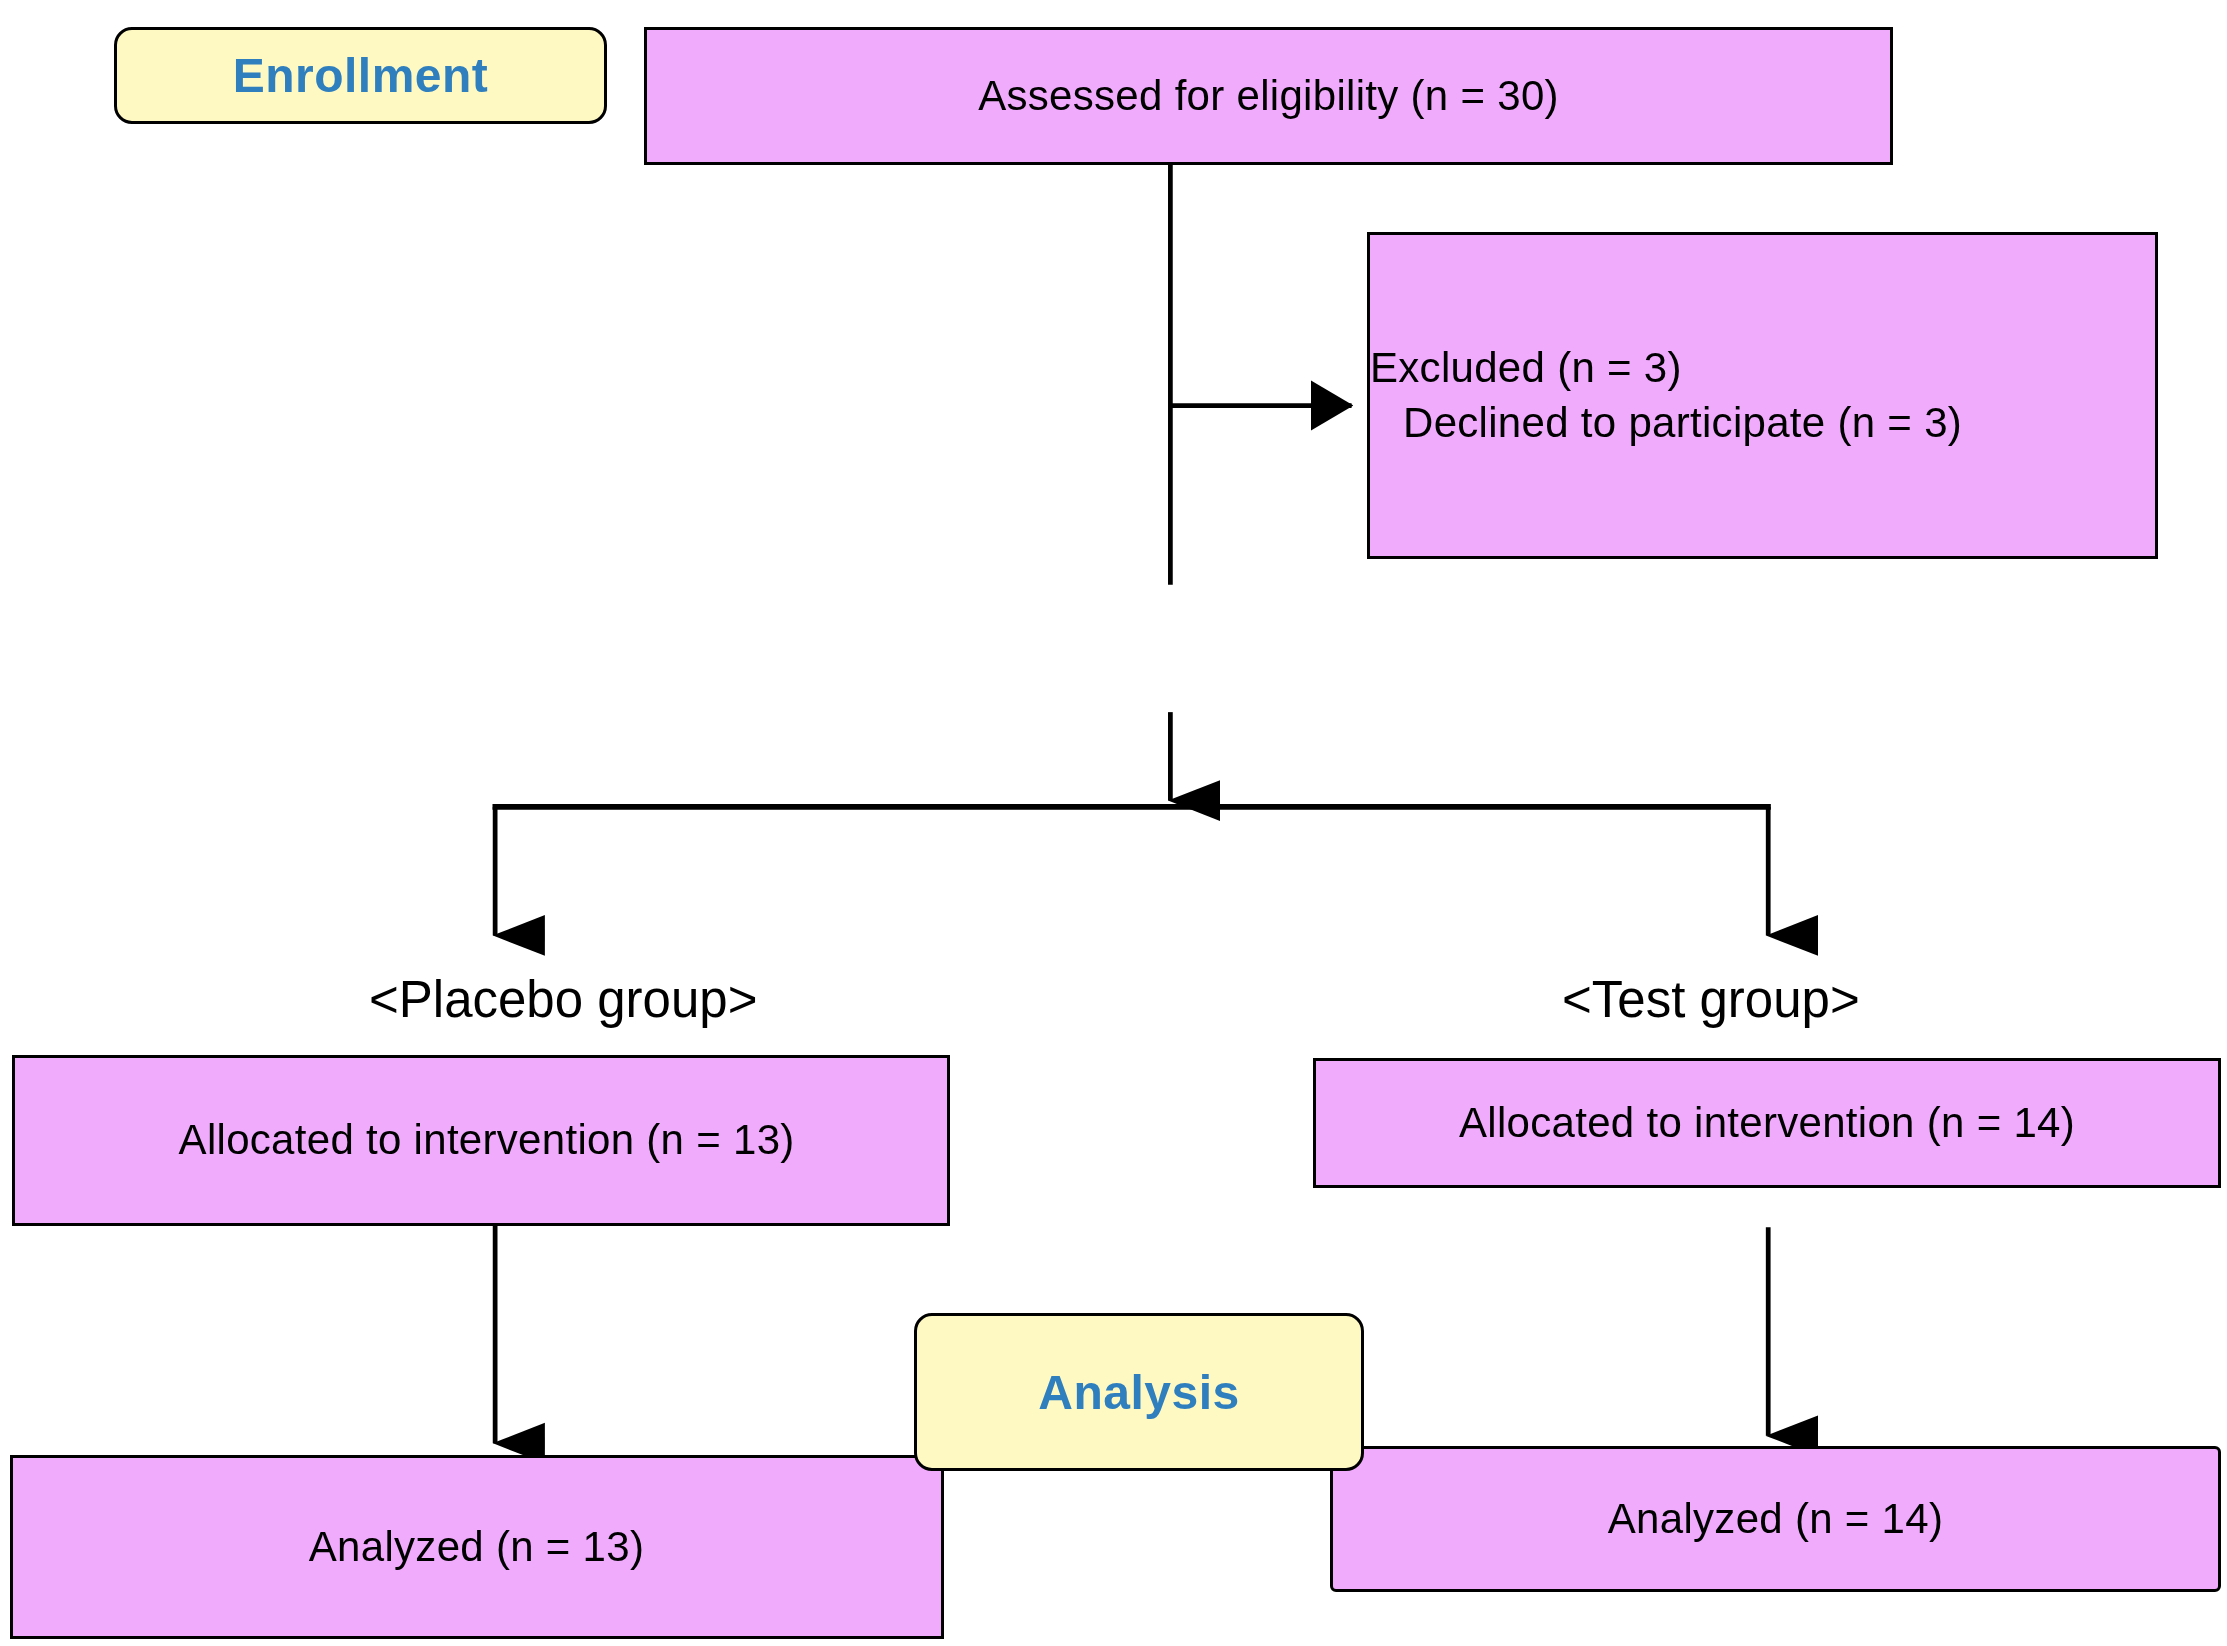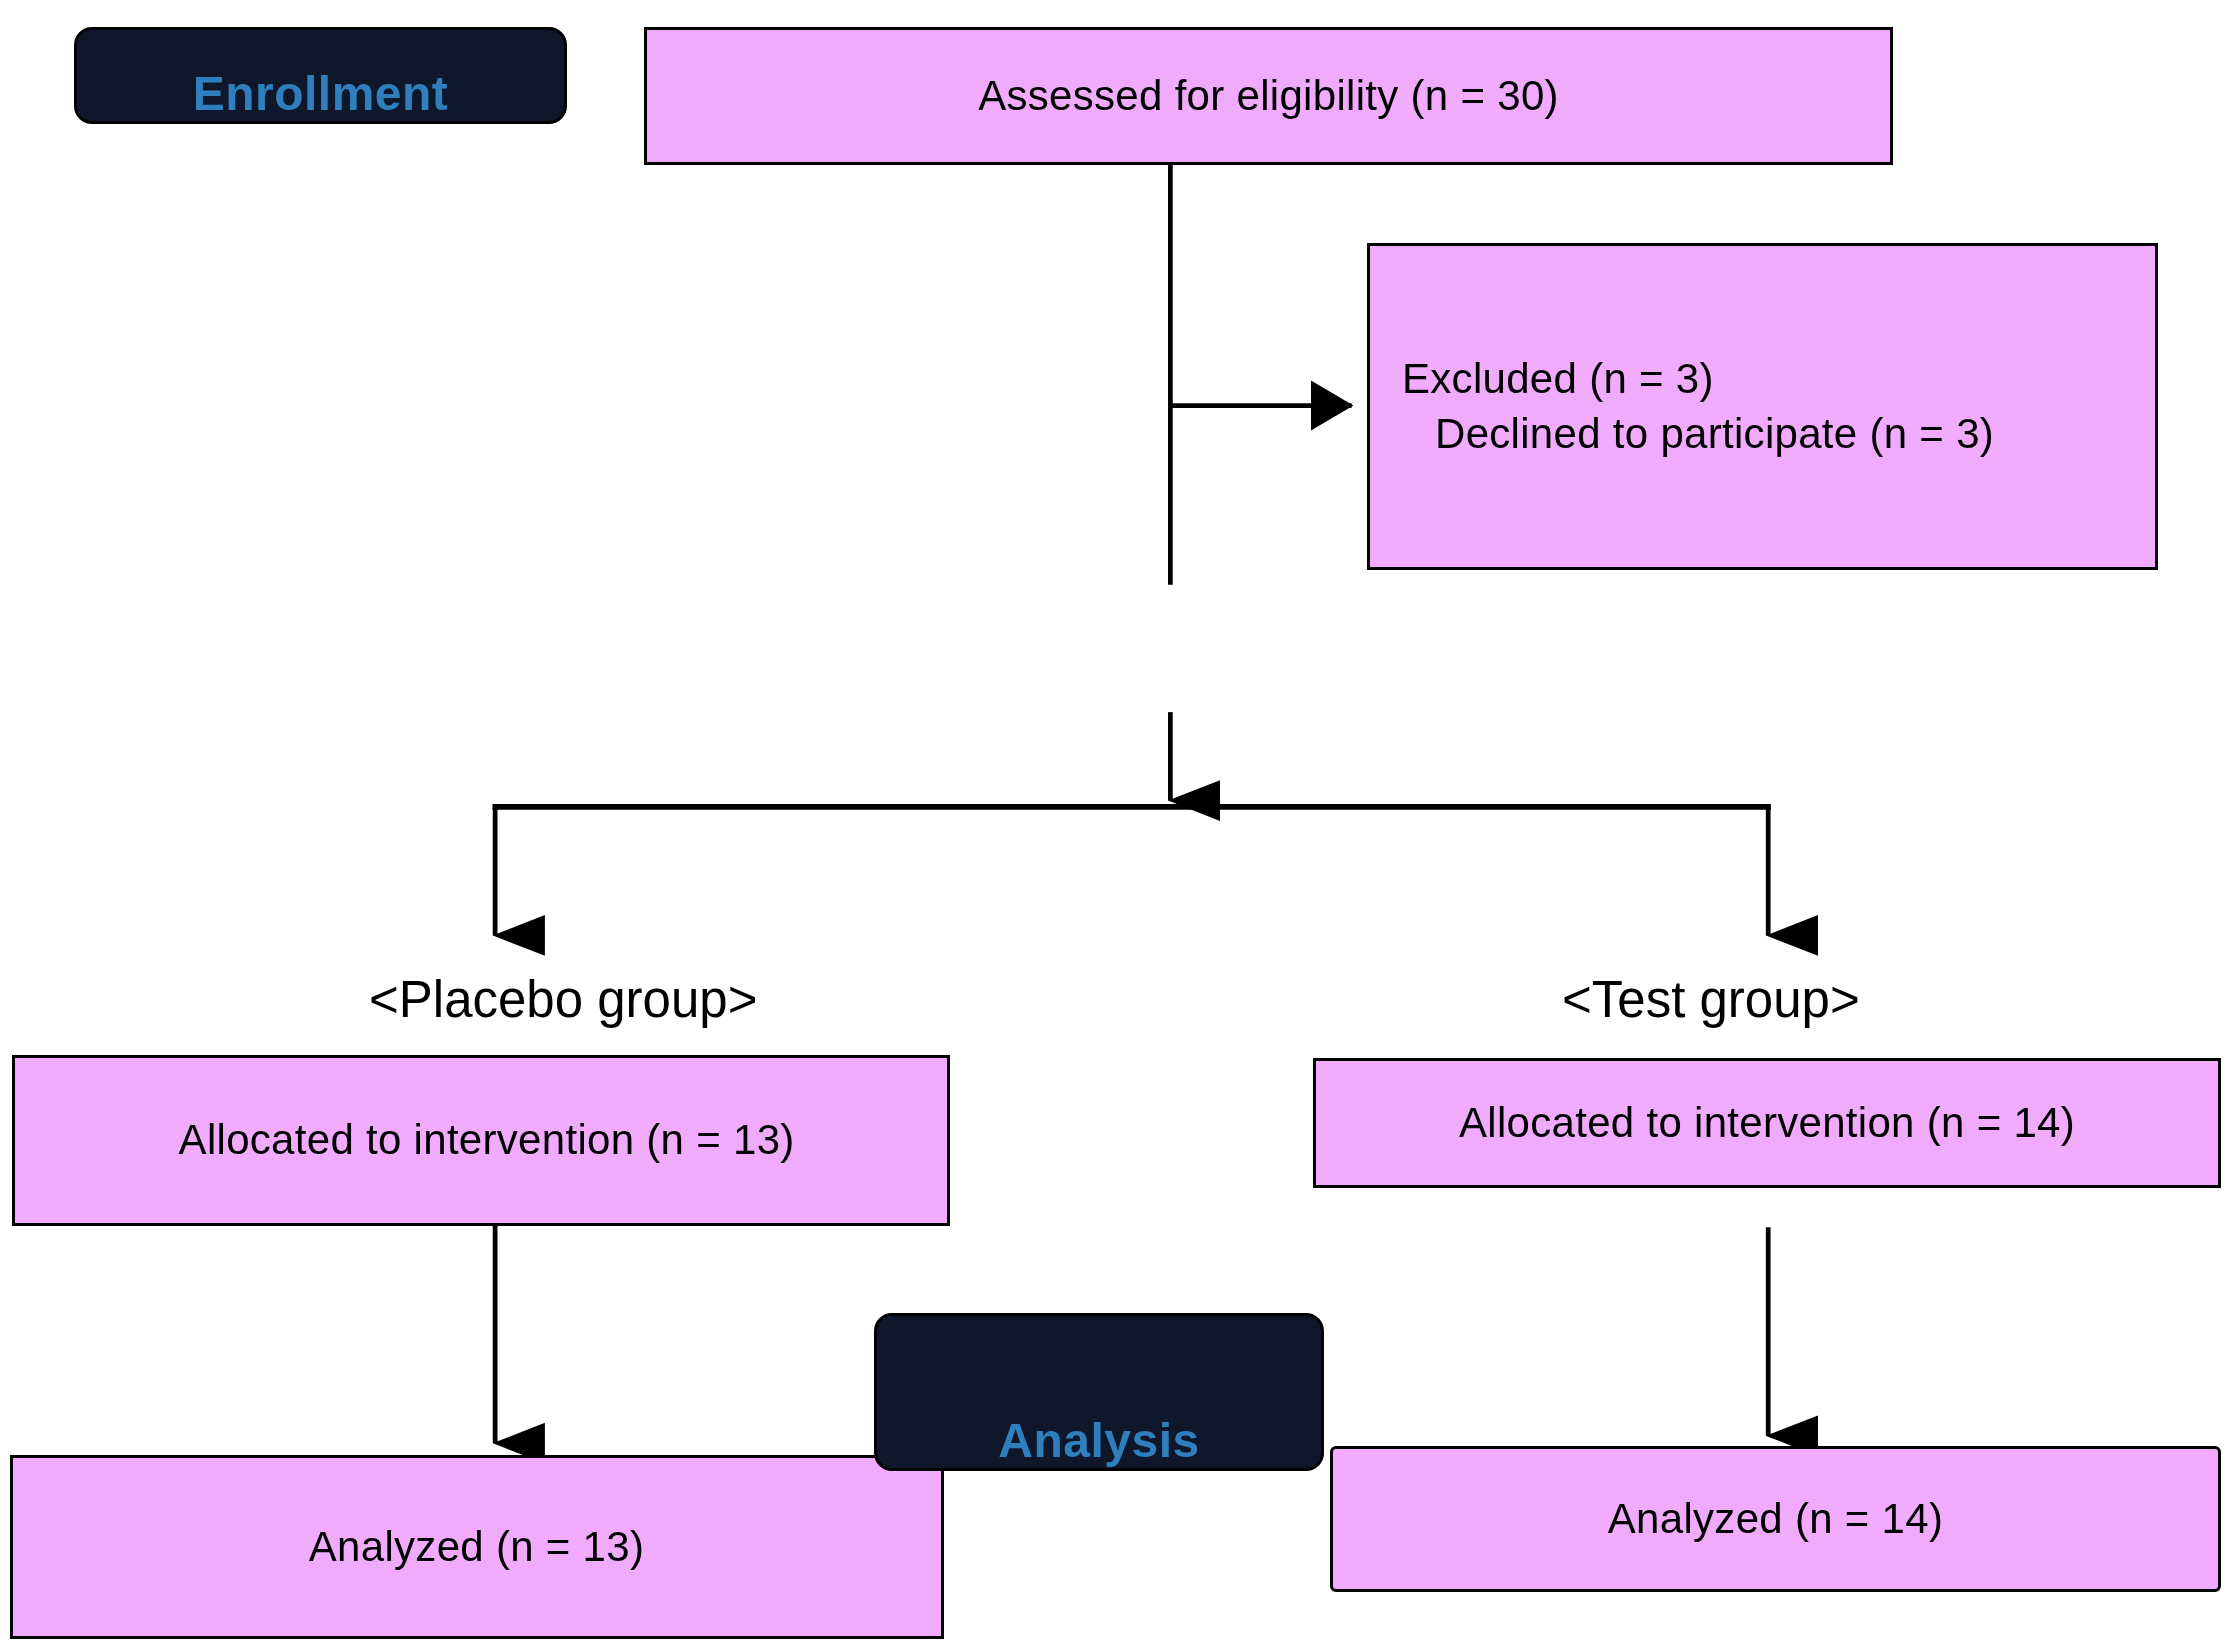--- a/index.html
+++ b/index.html
@@ -41,27 +41,28 @@
     line-height: 1.30;
     color: #000000;
     letter-spacing: 0.3px;
   }
   .node.center .txt { text-align: center; }
   .node.left .txt   { text-align: left; }
 
   .stage-badge {
     position: absolute;
     box-sizing: border-box;
-    background: #0f172a;
+    background: #fef9c3;
     border: 3.2px solid #000000;
     border-radius: 18px;
     display: flex;
-    align-items: flex-end;
+    align-items: center;
     justify-content: center;
     z-index: 5;
+    margin-left: 40px;
   }
   .stage-badge .txt {
     font-size: 48px;
     font-weight: bold;
     color: #2f7fbf;
     letter-spacing: 0.5px;
     white-space: nowrap;
   }
 
   .group-label {
@@ -108,21 +109,21 @@
   </svg>
 
   <div class="stage-badge" style="left:74px; top:27px; width:493px; height:97px;">
     <span class="txt">Enrollment</span>
   </div>
 
   <div class="node center" style="left:644px; top:27px; width:1249px; height:138px;">
     <span class="txt">Assessed for eligibility  (n = 30)</span>
   </div>
 
-  <div class="node left" style="left:1367px; top:243px; width:791px; height:327px; padding-left:32px; padding-right:16px;">
+  <div class="node left" style="left:1367px; top:232px; width:791px; height:327px; padding-right:16px;">
     <span class="txt">
       <span class="indent-line">Excluded (n = 3)</span>
       <span class="indent-line sub">Declined to participate  (n = 3)</span>
     </span>
   </div>
 
 
   <div class="group-label" style="left:369px; top:970px;">
     <span>&lt;Placebo group&gt;</span>
   </div>

